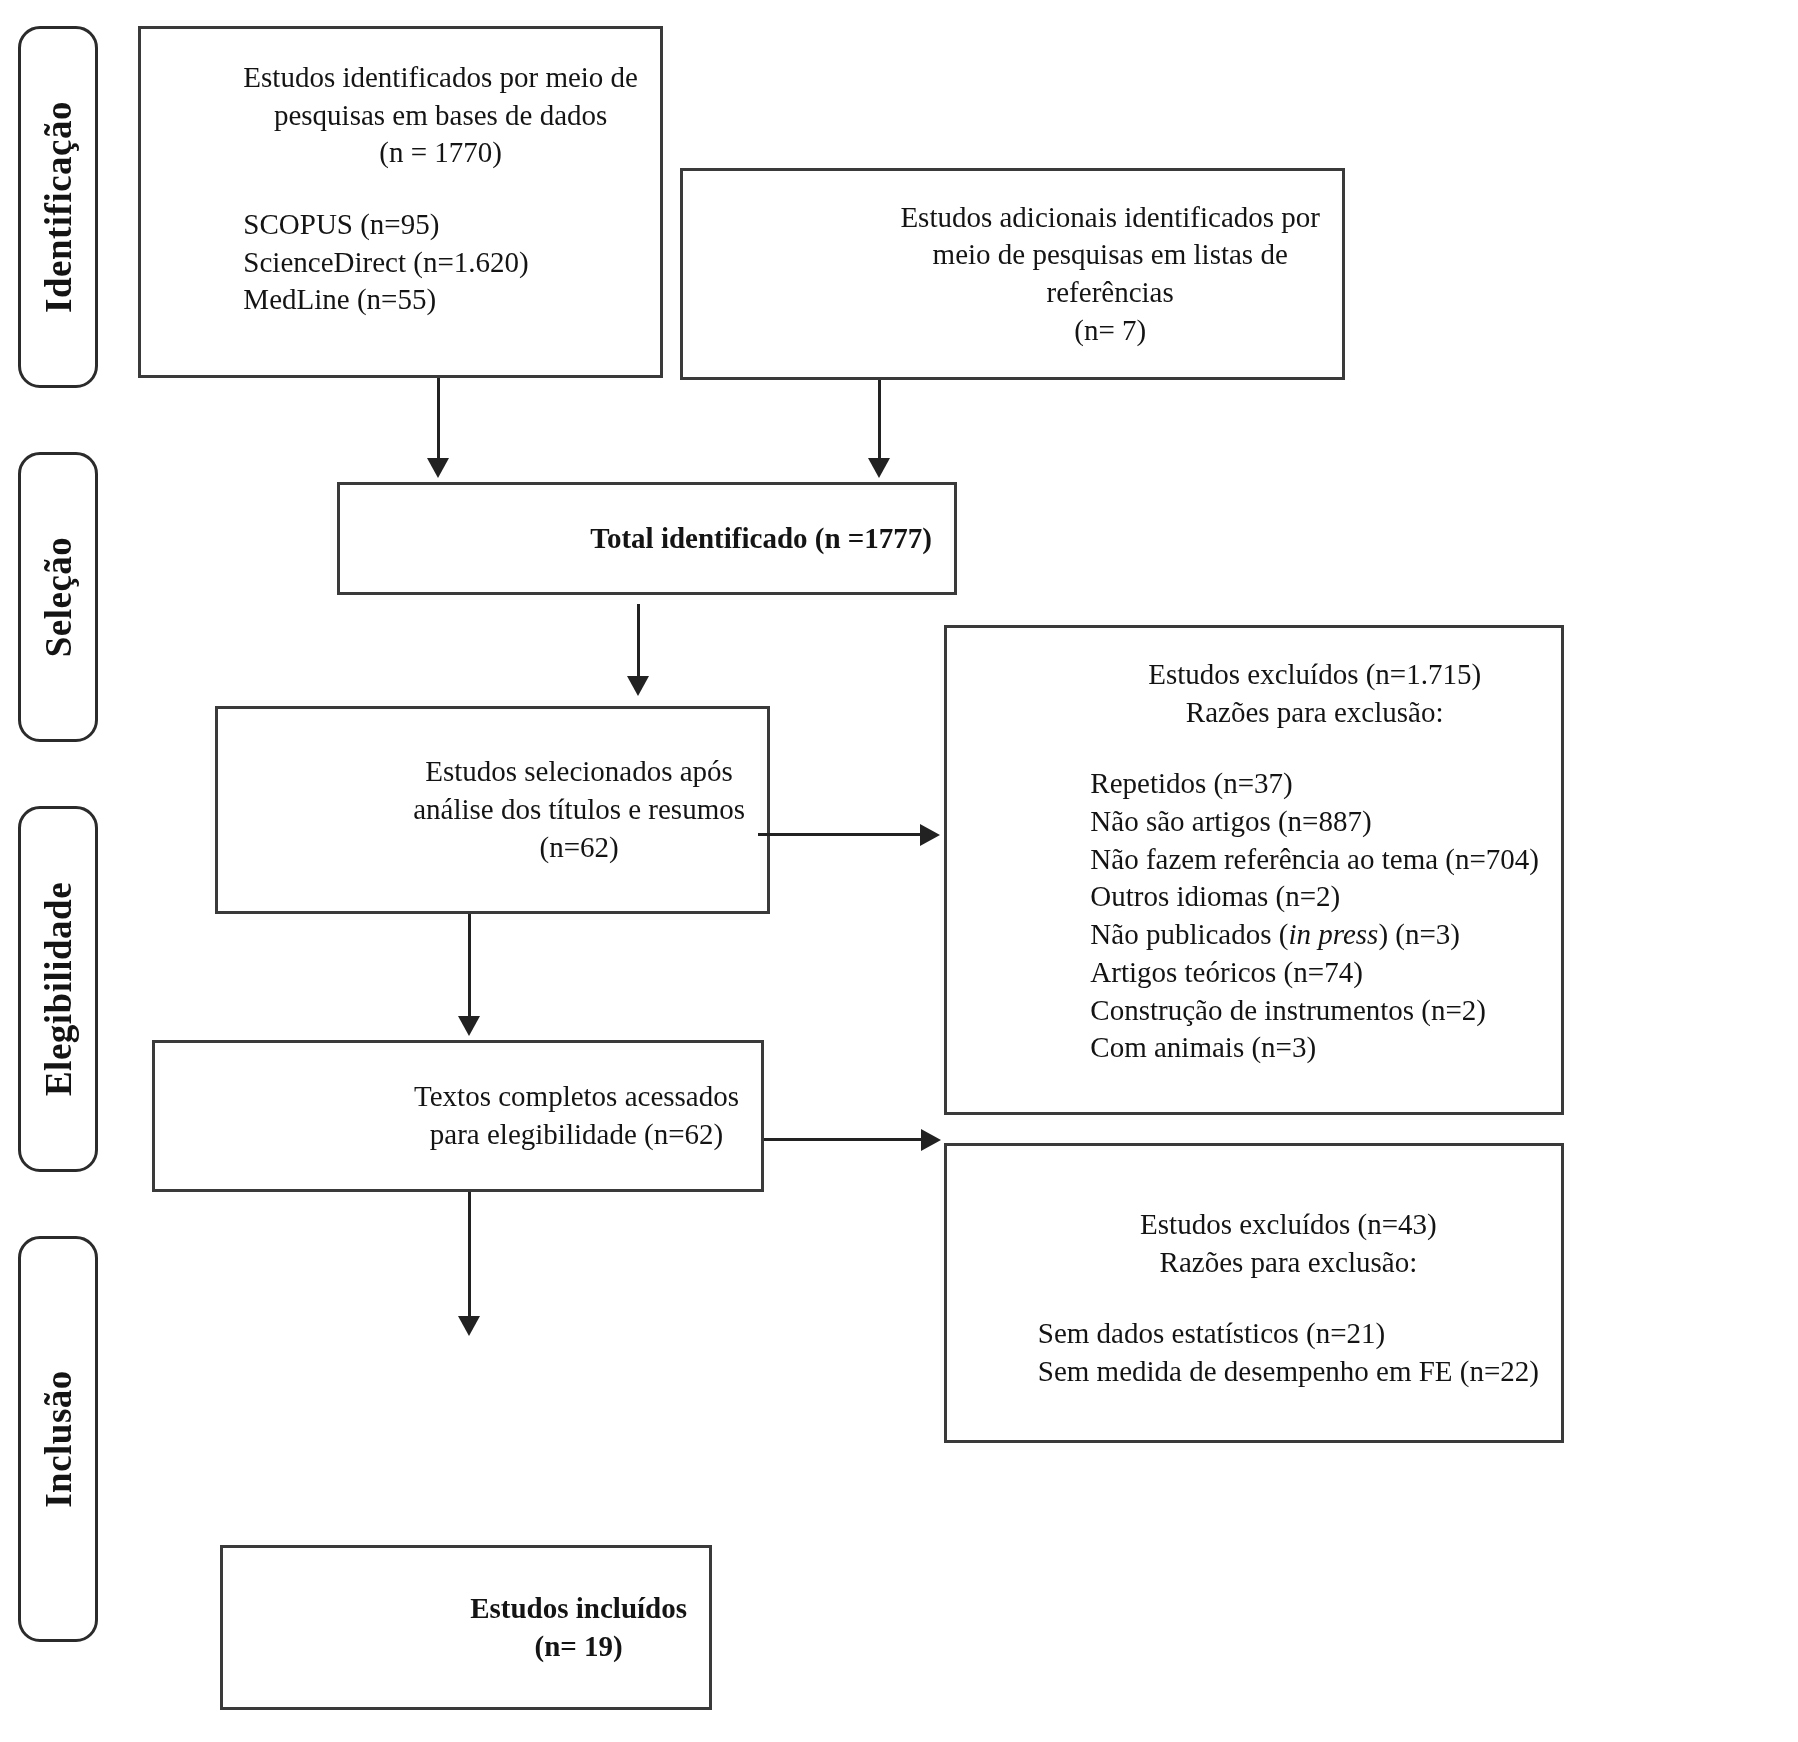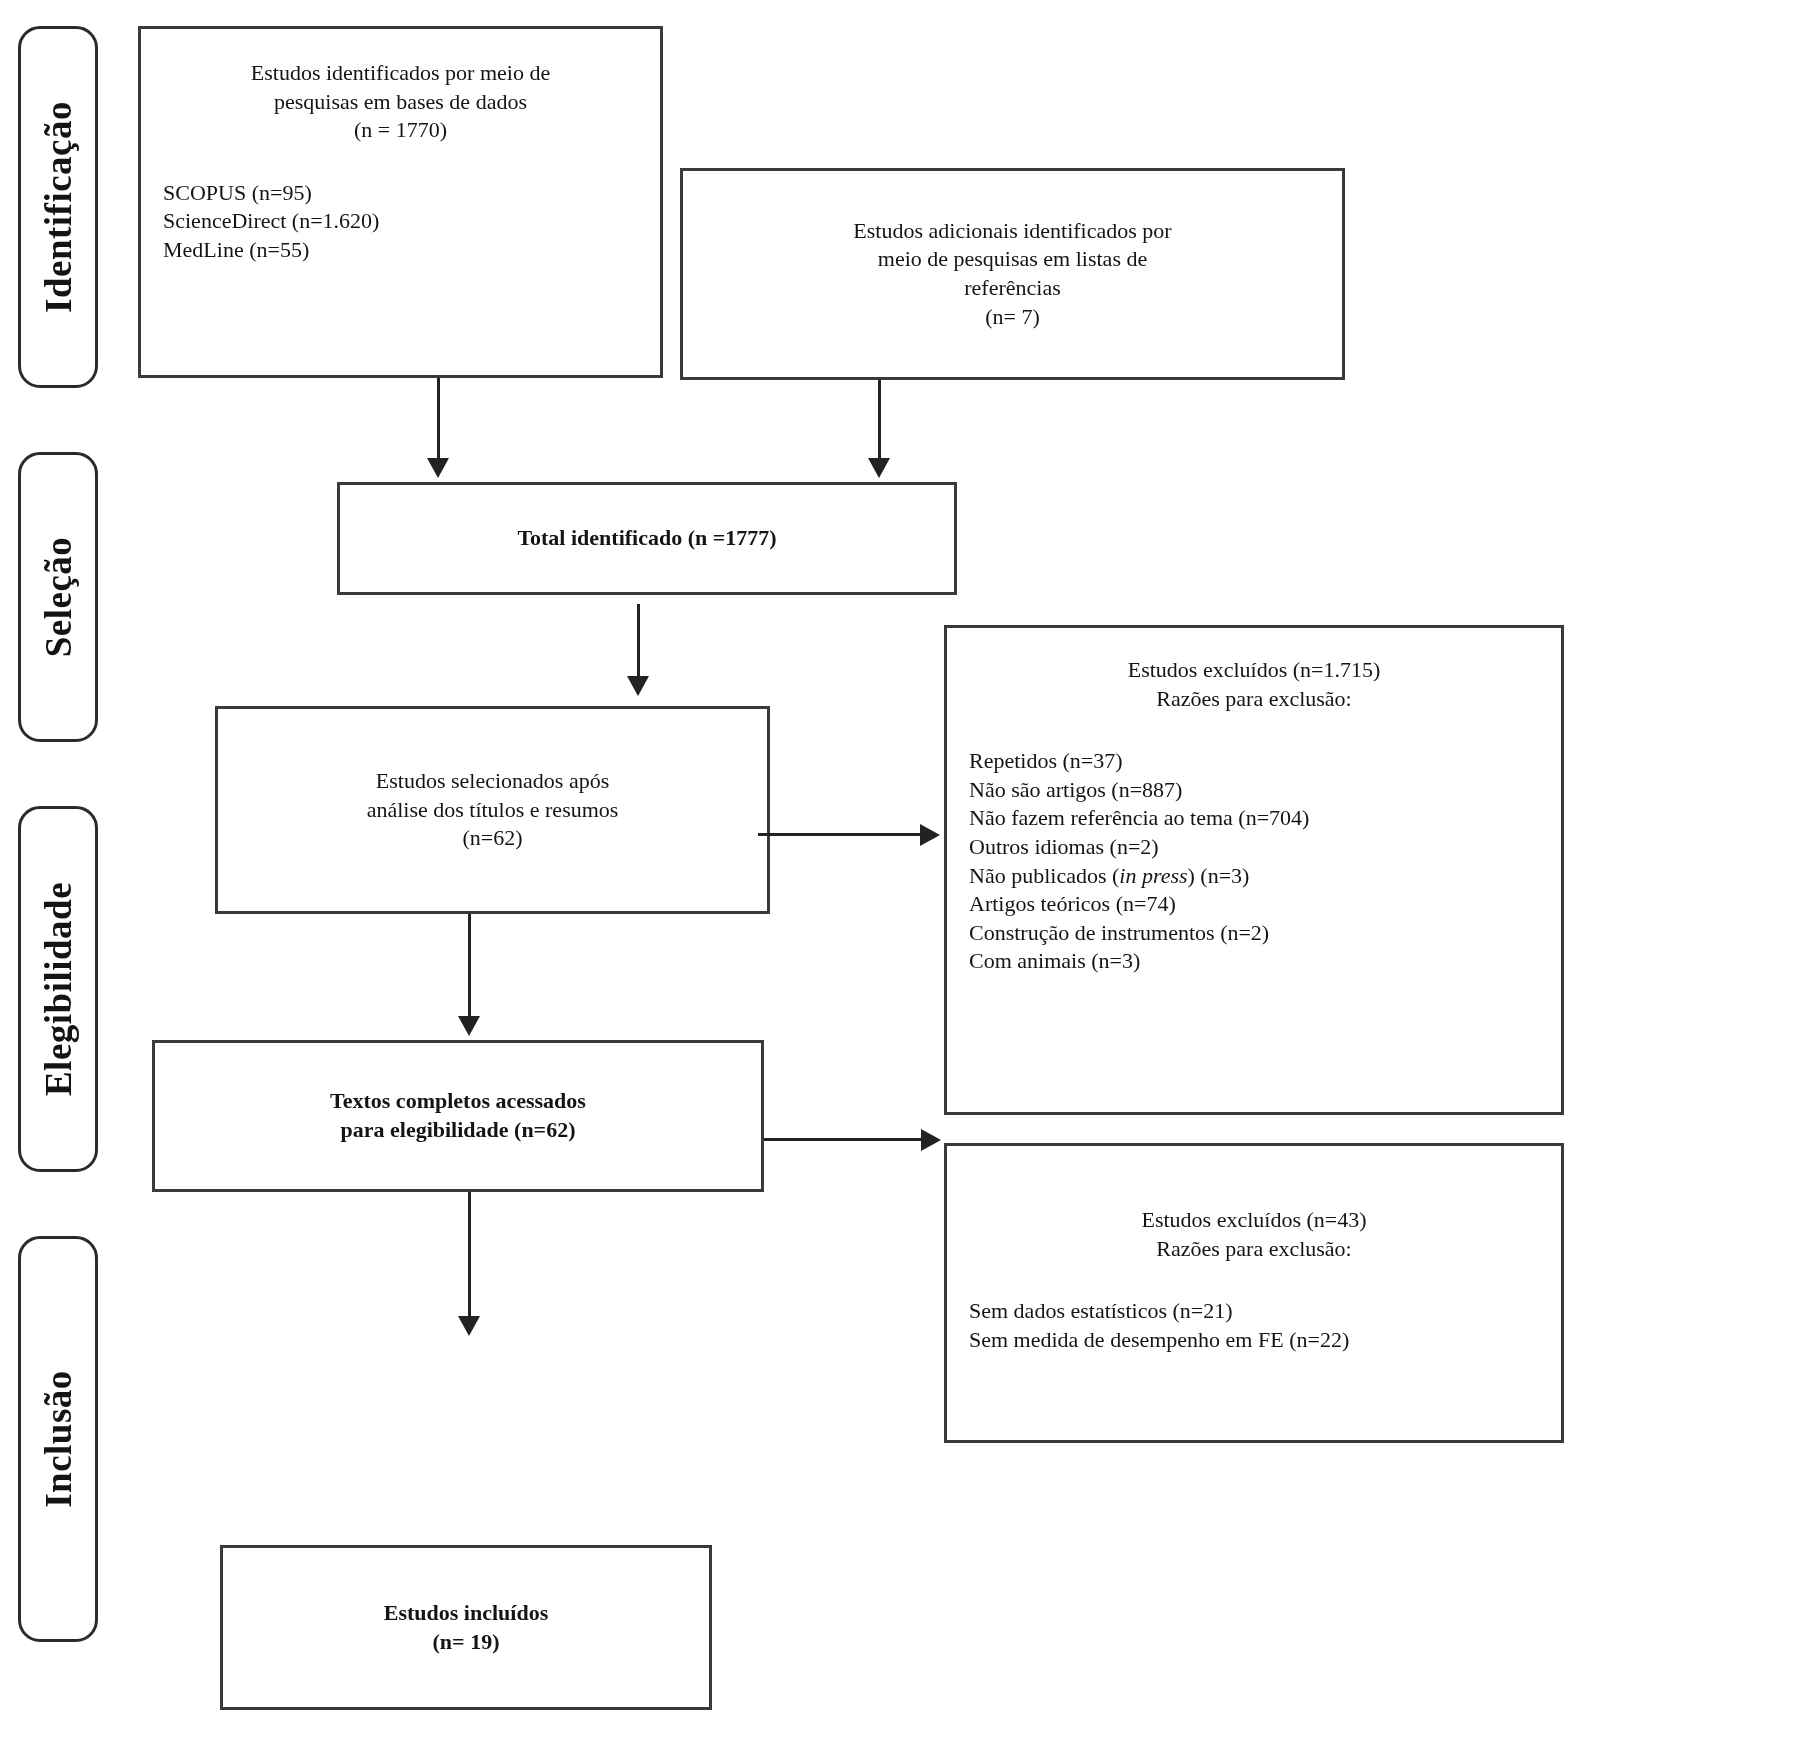--- a/index.html
+++ b/index.html
@@ -43,23 +43,24 @@
 
   
   .flow-box {
     position: absolute;
     border: 3px solid #3a3a3a;
     background: #ffffff;
     box-sizing: border-box;
     display: flex;
     flex-direction: column;
     justify-content: center;
-    font-size: 22px;
+    font-size: 29px;
     line-height: 1.30;
     color: #141414;
+    align-items: flex-end;
   }
   .flow-box .ctr { text-align: center; }
   .flow-box .lft { text-align: left; }
   .flow-box .inner { padding: 0 22px; }
   .flow-box .bold { font-weight: bold; }
   .gap-md { height: 34px; }
   em.ital { font-style: italic; }
 
   
   .vline {
@@ -183,21 +184,21 @@
       </div>
       <div class="lft">
         <span>Com animais (n=3)</span>
       </div>
     </div>
   </div>
 
   <div class="vline" style="left:468px; top:914px; height:106px;"></div>
   <div class="arrow-down" style="left:458px; top:1016px;"></div>
 
-  <div class="flow-box" style="left:152px; top:1040px; width:612px; height:152px;font-weight:bold;">
+  <div class="flow-box" style="left:152px; top:1040px; width:612px; height:152px;">
     <div class="inner">
       <div class="ctr">Textos completos acessados</div>
       <div class="ctr">para elegibilidade (n=62)</div>
     </div>
   </div>
 
   <div class="hline" style="left:764px; top:1138px; width:160px;"></div>
   <div class="arrow-right" style="left:921px; top:1129px;"></div>
 
   <div class="flow-box" style="left:944px; top:1143px; width:620px; height:300px; justify-content:flex-start;">

